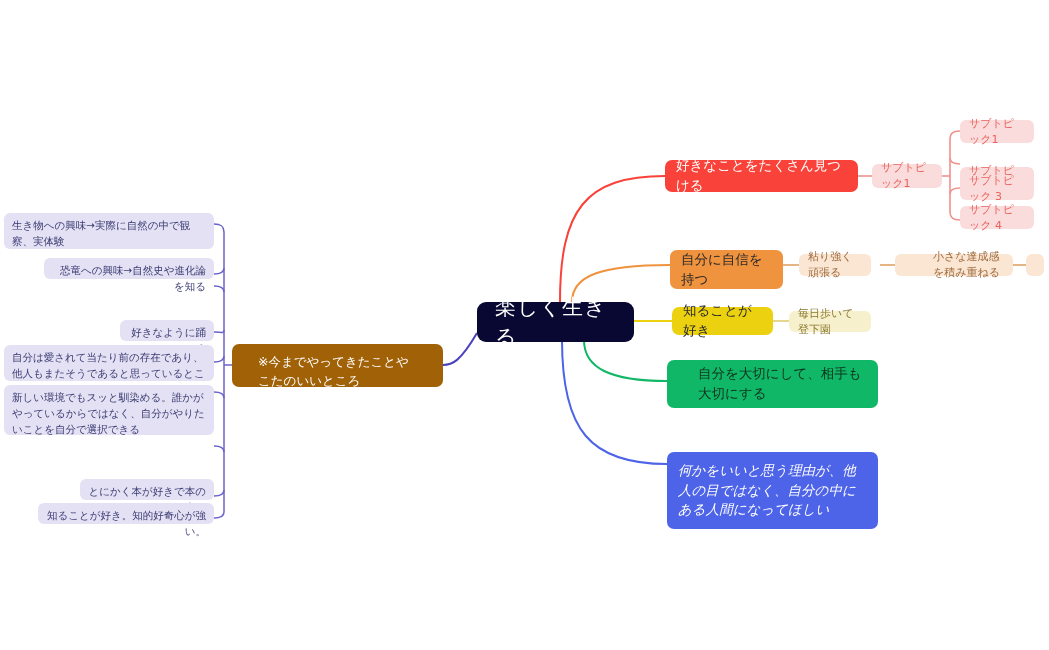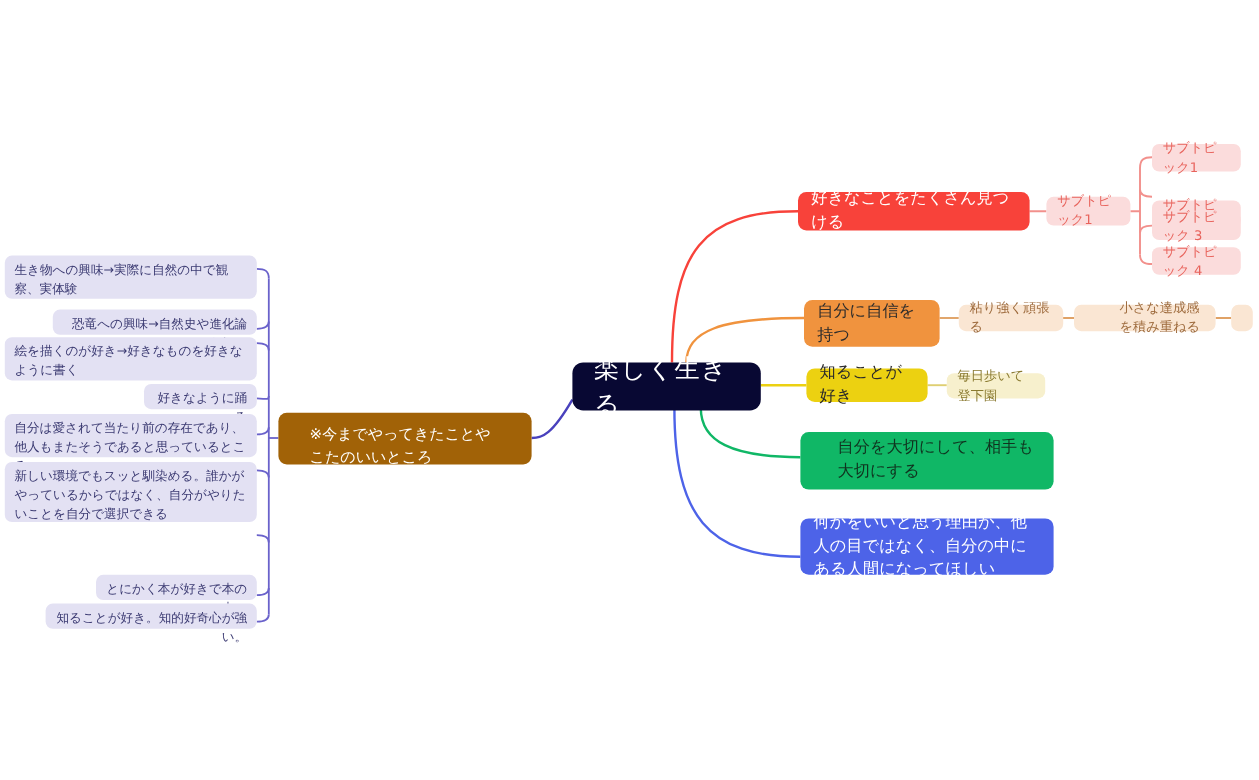--- a/index.html
+++ b/index.html
@@ -150,42 +150,41 @@
   <div class="node root" style="left:477px; top:302px; width:157px; height:40px;">楽しく生きる</div>
 
   <div class="node branch red" style="left:665px; top:160px; width:193px; height:32px;">好きなことをたくさん見つける</div>
 
   <div class="node branch orange" style="left:670px; top:250px; width:113px; height:39px;">自分に自信を持つ</div>
 
   <div class="node branch yellow" style="left:672px; top:307px; width:101px; height:28px;">知ることが好き</div>
 
   <div class="node branch green" style="left:667px; top:360px; width:211px; height:48px;">自分を大切にして、相手も大切にする</div>
 
-  <div class="node branch blue" style="left:667px; top:432px; width:211px; height:47px;">何かをいいと思う理由が、他人の目ではなく、自分の中にある人間になってほしい</div>
+  <div class="node branch blue" style="left:667px; top:452px; width:211px; height:77px;font-style:italic;">何かをいいと思う理由が、他人の目ではなく、自分の中にある人間になってほしい</div>
 
   <div class="node chip pink" style="left:872px; top:164px; width:70px; height:24px; justify-content:center;">サブトピック1</div>
 
   <div class="node chip pink" style="left:960px; top:120px; width:74px; height:23px;">サブトピック1</div>
   <div class="node chip pink" style="left:960px; top:152px; width:74px; height:23px;margin-top:15px;">サブトピック 2</div>
   <div class="node chip pink" style="left:960px; top:177px; width:74px; height:23px;">サブトピック 3</div>
   <div class="node chip pink" style="left:960px; top:206px; width:74px; height:23px;">サブトピック 4</div>
 
-  <div class="node chip peach" style="left:799px; top:254px; width:87px; height:22px; justify-content:center;">粘り強く頑張る</div>
+  <div class="node chip peach" style="left:799px; top:254px; width:72px; height:22px; justify-content:center;">粘り強く頑張る</div>
   <div class="node chip peach" style="left:895px; top:254px; width:118px; height:22px; justify-content:center;padding-left:38px;">小さな達成感を積み重ねる</div>
   <div class="node chip empty" style="left:1026px; top:254px; width:13px; height:22px;"></div>
 
   <div class="node chip cream" style="left:789px; top:311px; width:82px; height:21px; justify-content:center;">毎日歩いて登下園</div>
 
   <div class="node hub" style="left:232px; top:344px; width:211px; height:43px;">※今までやってきたことやこたのいいところ</div>
 
   <div class="node leaf" style="left:4px; top:213px; width:210px; height:36px;">生き物への興味→実際に自然の中で観察、実体験</div>
 
   <div class="node leaf right-text" style="left:44px; top:258px; width:170px; height:21px;">恐竜への興味→自然史や進化論を知る</div>
 
-  <div class="node leaf" style="left:4px; top:281px; width:210px; height:36px;">絵を描くのが好き→好きなものを好きなように書く</div>
 
   <div class="node leaf right-text" style="left:120px; top:320px; width:94px; height:21px;">好きなように踊る</div>
 
   <div class="node leaf" style="left:4px; top:345px; width:210px; height:36px;">自分は愛されて当たり前の存在であり、他人もまたそうであると思っているところ</div>
 
   <div class="node leaf" style="left:4px; top:385px; width:210px; height:50px;">新しい環境でもスッと馴染める。誰かがやっているからではなく、自分がやりたいことを自分で選択できる</div>
 
 
   <div class="node leaf right-text" style="left:80px; top:479px; width:134px; height:21px;">とにかく本が好きで本の虫。</div>
 

